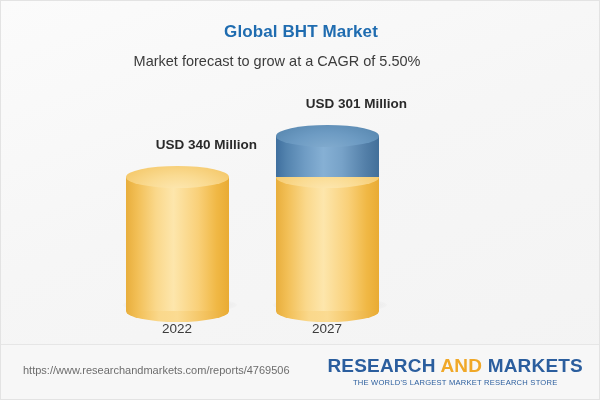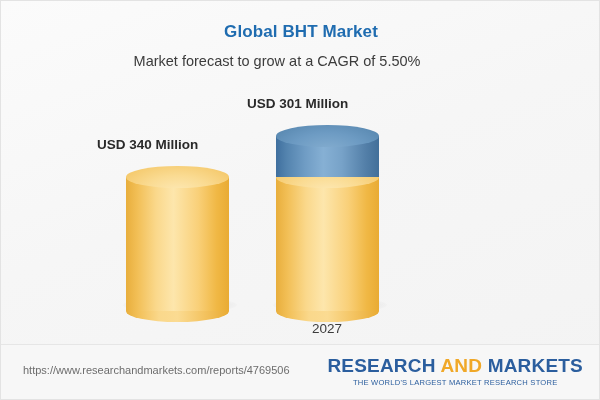--- a/index.html
+++ b/index.html
@@ -55,21 +55,21 @@
   .bar-group {
     position: absolute;
     bottom: 0;
     width: 160px;
   }
 
   .value-label {
     position: absolute;
     width: 160px;
     left: 0;
-    text-align: left;
+    text-align: right;
     font-size: 13.5px;
     font-weight: bold;
     color: #2a2a2a;
     white-space: nowrap;
   }
 
   .year-label {
     position: absolute;
     width: 160px;
     left: 0;
@@ -232,20 +232,21 @@
 
       <div class="cylinder">
 
         <div class="seg">
           <div class="seg-foot yellow-foot" style="top:299px;"></div>
           <div class="seg-body yellow-body" style="top:176px; height:134px;"></div>
           <div class="seg-cap yellow-cap" style="top:165px;"></div>
         </div>
       </div>
 
+      <div class="year-label" style="top:320px;">2022</div>
     </div>
 
     <div class="bar-group" style="left:246px; height:345px;">
 
       <div class="value-label" style="top:95px;">USD 301 Million</div>
 
       <div class="shadow" style="top:296px;"></div>
 
       <div class="cylinder">
 

